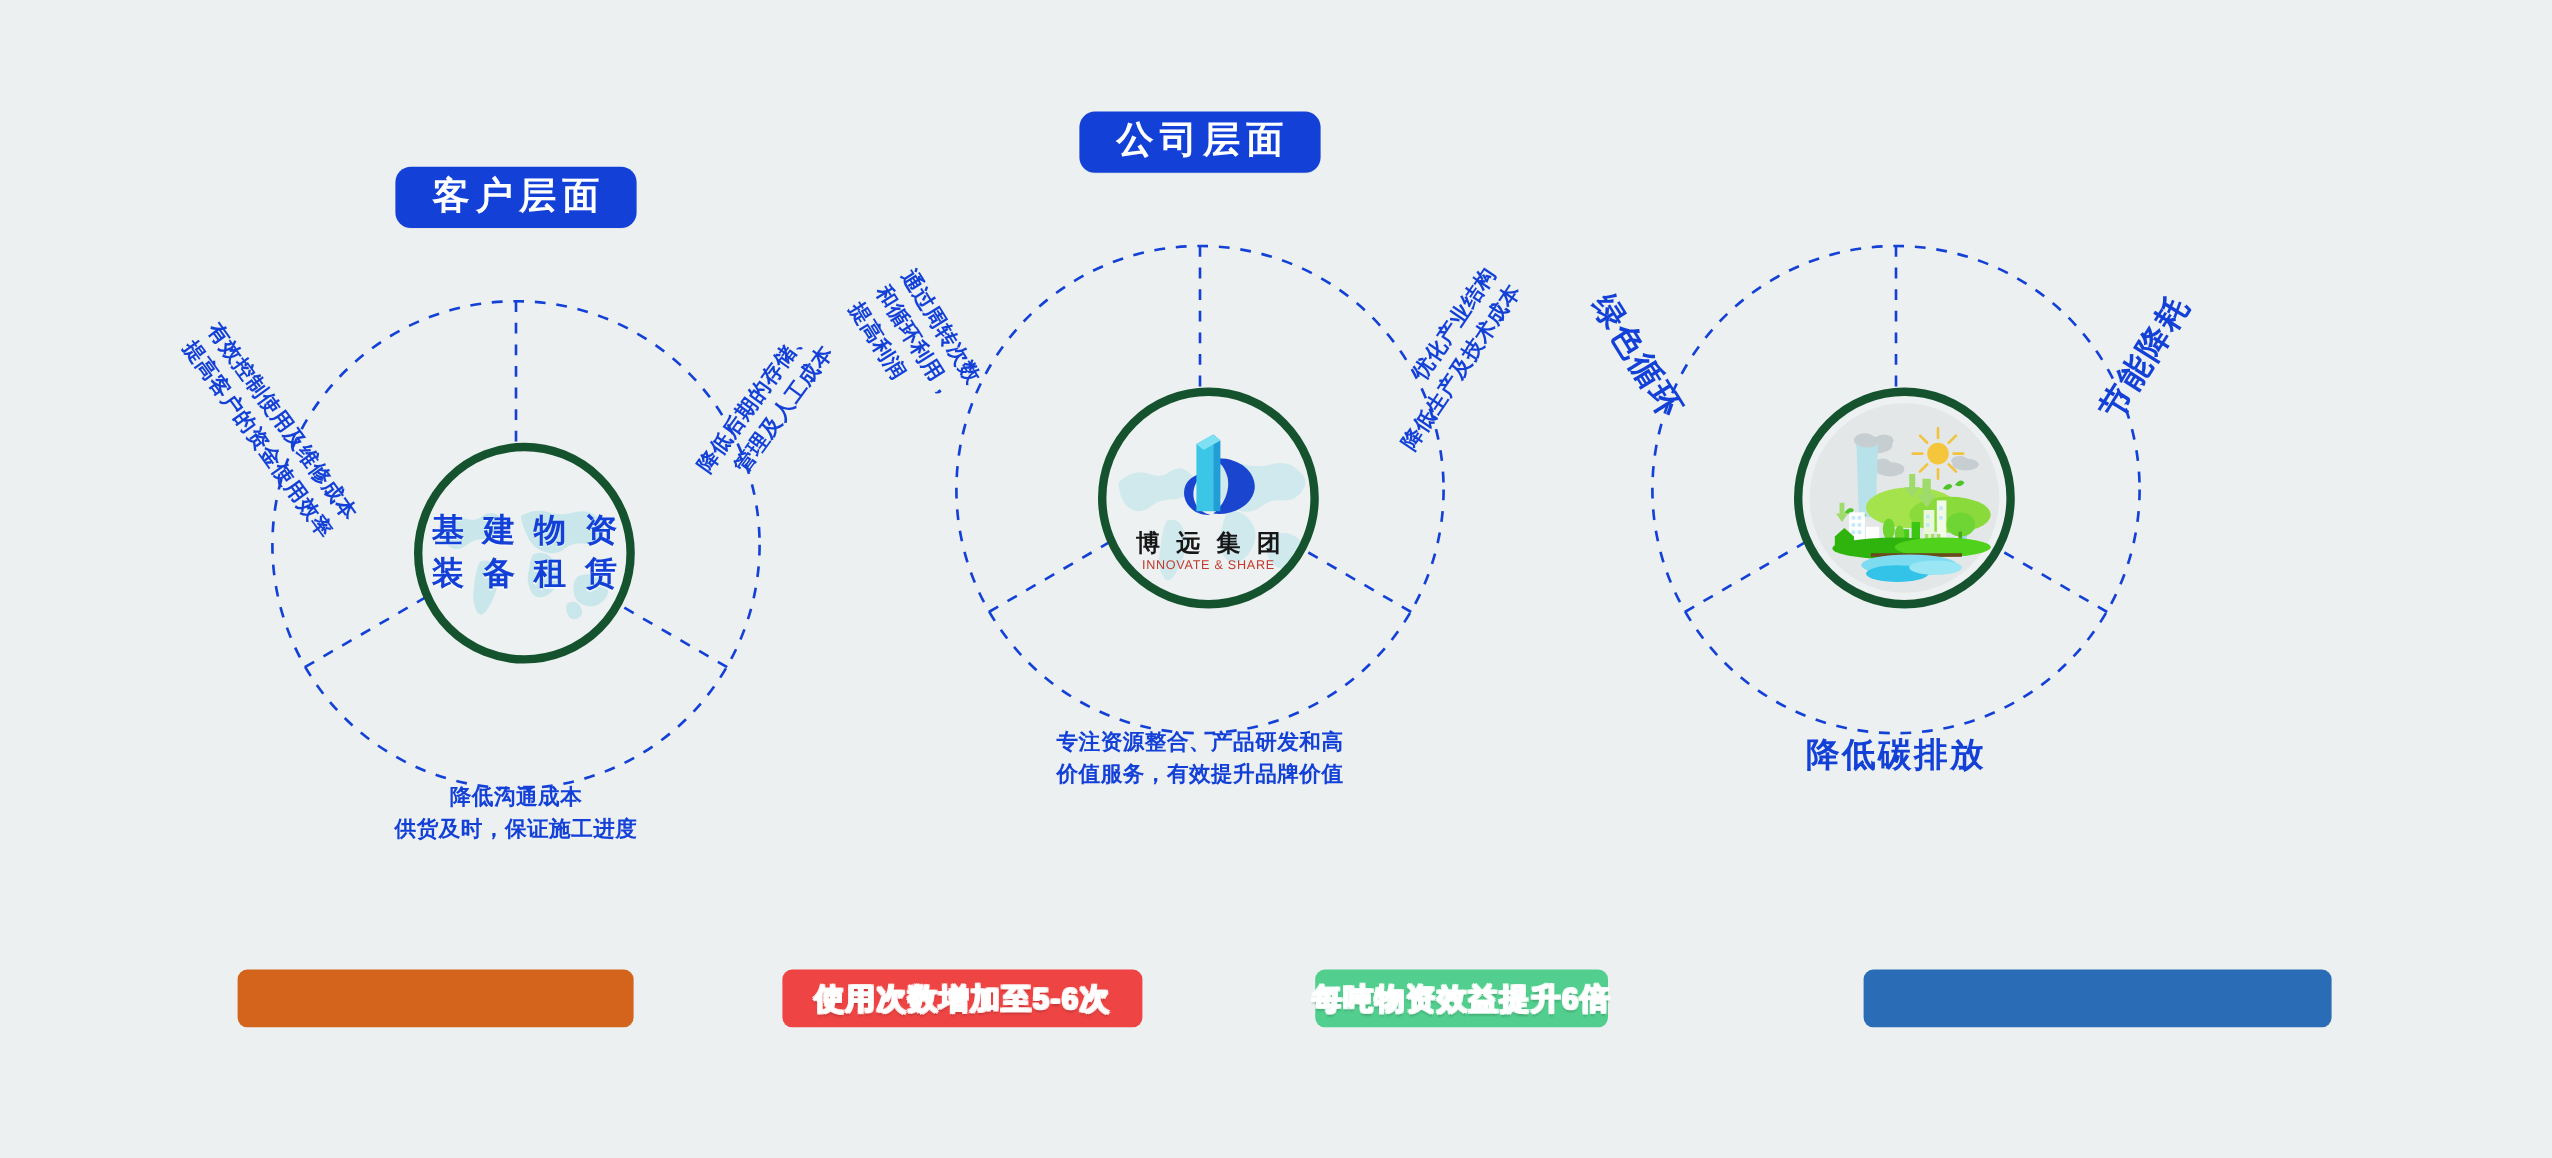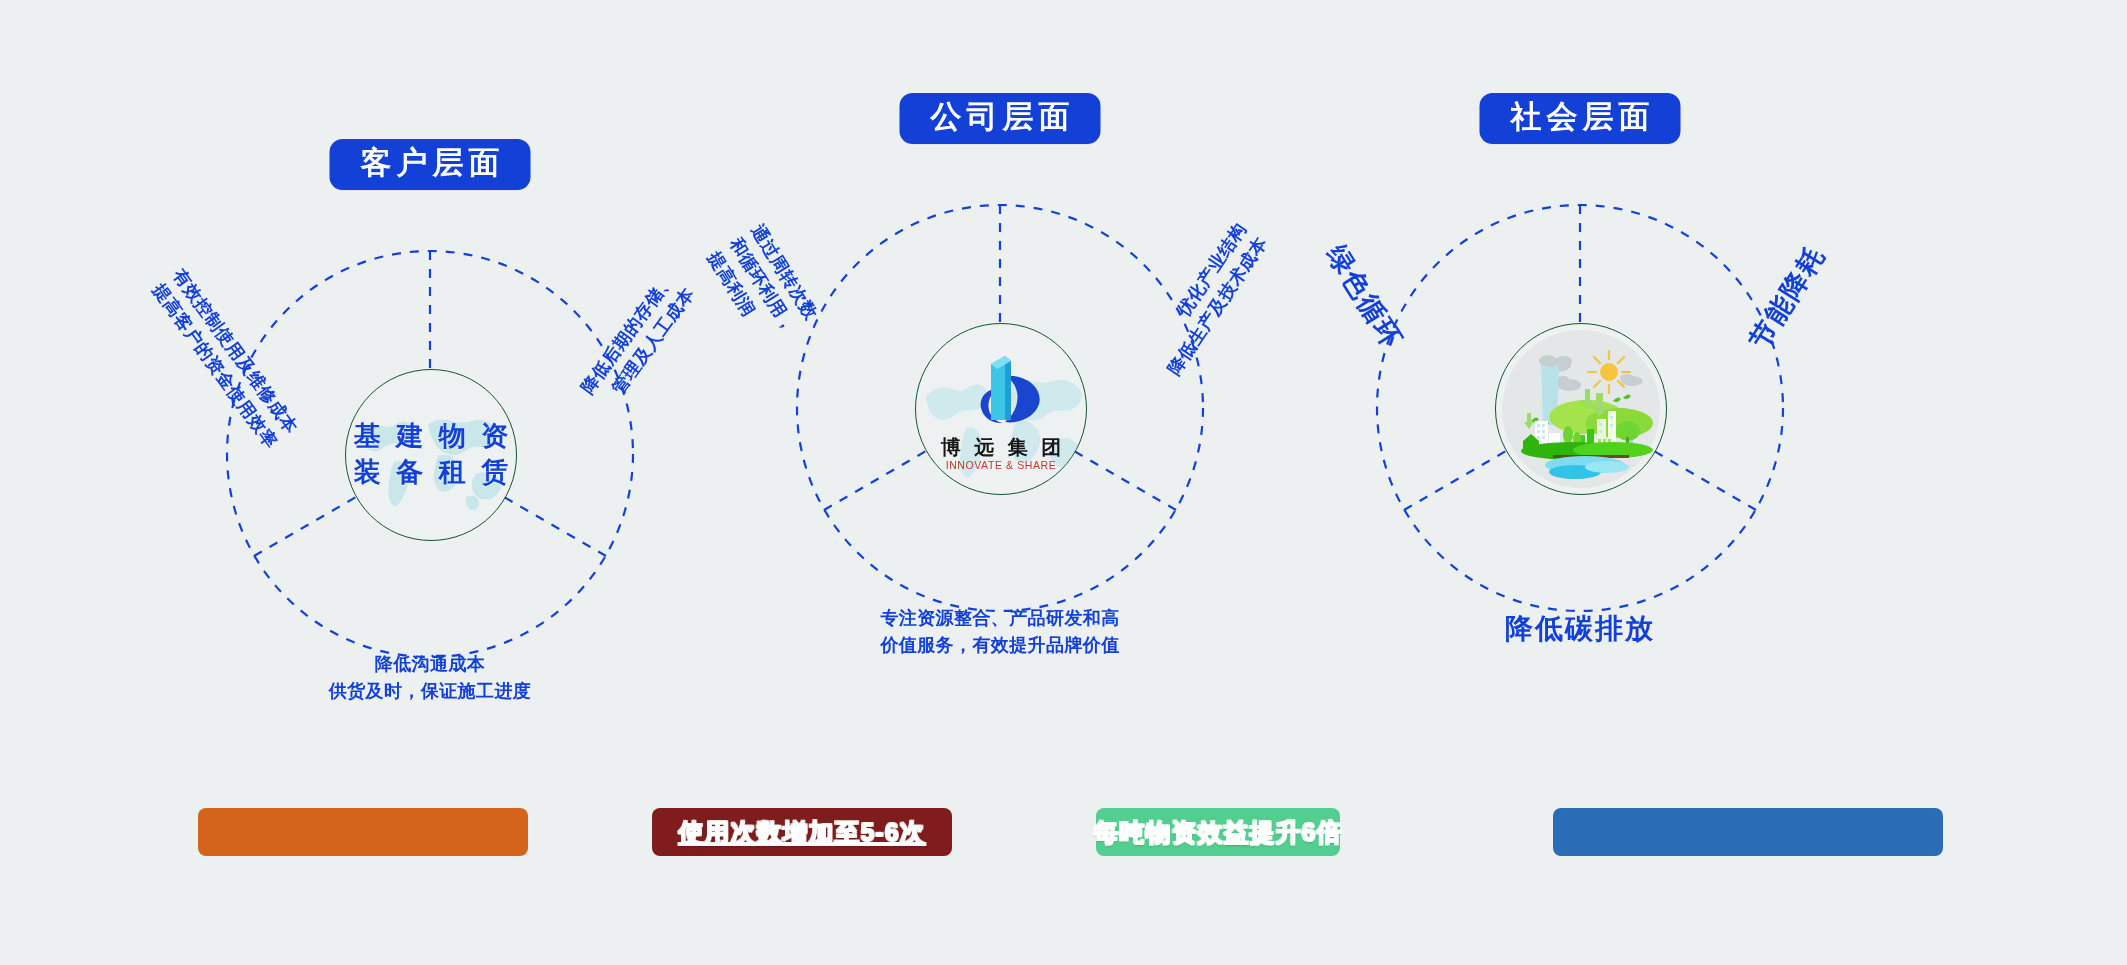--- a/index.html
+++ b/index.html
@@ -56,21 +56,21 @@
 
   
   .core {
     position: absolute;
     left: 50%;
     top: 408px;
     width: 170px;
     height: 170px;
     margin-left: -85px;
     margin-top: -85px;
-    border: 1px solid #14532d;
+    border: 7px solid #14532d;
     border-radius: 50%;
     background: #eef1f2;
     overflow: hidden;
     display: flex;
     align-items: center;
     justify-content: center;
   }
   .core-world {
     position: absolute;
     inset: 0;
@@ -290,21 +290,20 @@
   </div>
 
   <div class="bottom-caption">
     <div>专注资源整合、产品研发和高</div>
     <div>价值服务，有效提升品牌价值</div>
   </div>
 </div>
 
 <div class="cluster" id="cluster-2">
 
-  <div class="pill">社会层面</div>
 
   <svg class="diagram-svg" width="520" height="520" viewBox="0 0 520 520">
     <circle cx="260" cy="258" r="203" fill="none" stroke="#1341d8" stroke-width="2.2" stroke-dasharray="9 9"></circle>
     <line x1="260" y1="55" x2="260" y2="172" stroke="#1341d8" stroke-width="2.2" stroke-dasharray="9 9"></line>
     <line x1="84" y1="360" x2="186" y2="301" stroke="#1341d8" stroke-width="2.2" stroke-dasharray="9 9"></line>
     <line x1="436" y1="360" x2="334" y2="301" stroke="#1341d8" stroke-width="2.2" stroke-dasharray="9 9"></line>
   </svg>
 
   <div class="core">
     <div class="eco-wrap">
@@ -412,16 +411,16 @@
     <div>节能降耗</div>
   </div>
 
   <div class="bottom-caption big">
     <div>降低碳排放</div>
   </div>
 </div>
 
 <div class="bars">
   <div class="bar bar-plain" id="bar-0" style="left:198px; width:330px; background:#d4641b;"></div>
-  <div class="bar" id="bar-1" style="left:652px; width:300px; background:#7f1d1d;text-decoration:underline;">使用次数增加至5-6次</div>
+  <div class="bar" id="bar-1" style="left:652px; width:300px; background:#ef4444;">使用次数增加至5-6次</div>
   <div class="bar" id="bar-2" style="left:1096px; width:244px; background:#52cf8e;">每吨物资效益提升6倍</div>
   <div class="bar bar-plain" id="bar-3" style="left:1553px; width:390px; background:#2a6cb5;"></div>
 </div>
 
 </body></html>

